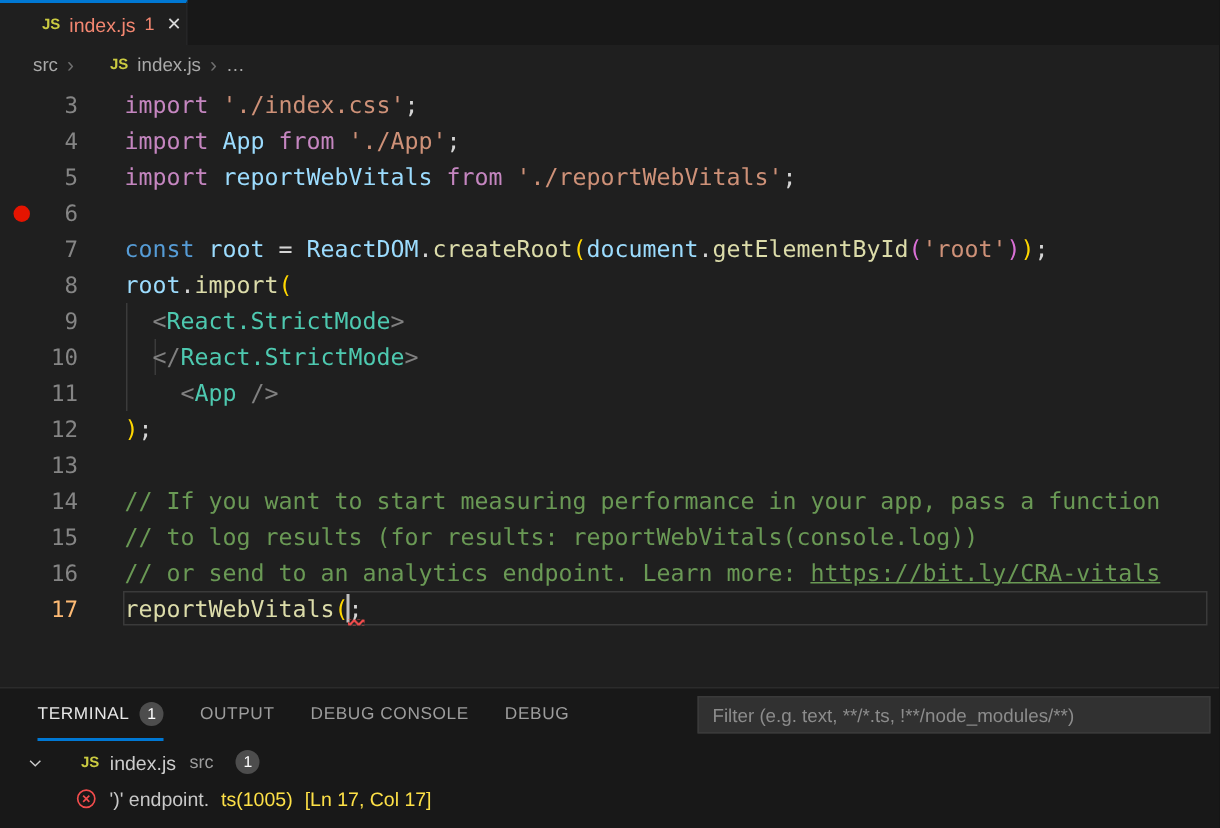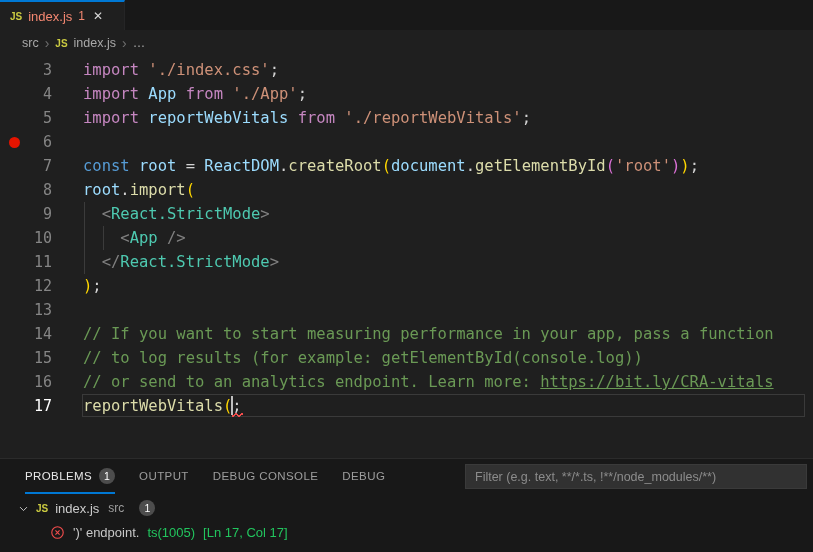--- a/index.html
+++ b/index.html
@@ -12,34 +12,34 @@
   
   .tabbar{height:30px;background:#181818;display:flex;align-items:stretch;}
   .tab{
     width:125px;background:#1F1F1F;border-top:2px solid #0078D4;
     border-right:1px solid #252526;display:flex;align-items:center;
     padding:0 6px 0 10px;gap:6px;cursor:pointer;
   }
   .tab-label{color:#F48771;font-size:13px;}
   .tab-errcount{color:#F48771;font-size:12px;}
   .tab-close{color:#D7D7D7;font-size:12px;margin-left:2px;cursor:pointer;}
-  .jsicon{color:#CBCB41;font-weight:bold;font-size:10px;letter-spacing:0;}
+  .jsicon{color:#CBCB41;font-weight:bold;font-size:10px;letter-spacing:0;margin-left:18px;}
   
   .crumbs{height:26px;display:flex;align-items:center;padding-left:22px;gap:6px;
     background:#1F1F1F;color:#A9A9A9;font-size:12.5px;}
   .csep{color:#6F6F6F;font-size:14px;line-height:1;}
   .citem{cursor:pointer;}
   
   .editor{height:402px;position:relative;background:#1F1F1F;overflow:hidden;}
   .gutter{position:absolute;left:0;top:2px;width:83px;}
   .grow{height:24px;display:flex;align-items:center;}
   .glyph{width:28px;height:24px;display:flex;align-items:center;justify-content:center;}
   .bp{width:11px;height:11px;border-radius:50%;background:#E51400;}
   .gnum{width:24px;text-align:right;color:#858585;font-family:"DejaVu Sans Mono",monospace;font-size:15px;}
-  .gnum.active{color:#ffffff;}
+  .gnum.active{color:#fdba74;}
   .codearea{position:absolute;left:83px;top:2px;right:0;}
   .cline{height:24px;line-height:24px;white-space:pre;
     font-family:"DejaVu Sans Mono",monospace;font-size:15.5px;color:#D4D4D4;}
   .curline{position:absolute;left:82px;right:8px;top:338px;height:23px;
     border:1px solid #3A3A3A;pointer-events:none;}
   .guide{position:absolute;width:1px;background:#3B3B3B;pointer-events:none;}
   .g1{left:84px;top:146px;height:72px;}
   .g2{left:103px;top:170px;height:24px;}
   
   .tk-kw{color:#C586C0;}  .tk-kw2{color:#569CD6;} .tk-var{color:#9CDCFE;}
@@ -67,21 +67,21 @@
     border:1px solid #3A3A3A;border-radius:0;color:#CCCCCC;font-size:12.5px;
     padding:0 9px;font-family:"Liberation Sans",sans-serif;outline:none;}
   .filter::placeholder{color:#8C8C8C;}
   .tree{padding-top:2px;}
   .trow{height:24px;display:flex;align-items:center;color:#CCCCCC;font-size:13px;cursor:pointer;}
   .trow.file{padding-left:18px;gap:7px;}
   .tsrc{color:#9D9D9D;font-size:12px;margin-left:2px;}
   .trow .badge{margin-left:8px;}
   .trow.problem{padding-left:50px;gap:8px;}
   .pmsg{color:#C8C8C8;}
-  .pdim{color:#22c55e;}
+  .pdim{color:#fde047;}
   .chev{display:flex;align-items:center;}
 </style>
 </head>
 <body>
 
 <div class="window">
 
   <div class="tabbar">
     <div class="tab">
       <span class="jsicon">JS</span>
@@ -169,35 +169,35 @@
         </div>
       </div>
     <div class="codearea" id="codearea">
         <div class="cline"><span class="tk-kw">import </span><span class="tk-str">'./index.css'</span><span class="tk-pun">;</span></div>
         <div class="cline"><span class="tk-kw">import </span><span class="tk-var">App </span><span class="tk-kw">from </span><span class="tk-str">'./App'</span><span class="tk-pun">;</span></div>
         <div class="cline"><span class="tk-kw">import </span><span class="tk-var">reportWebVitals </span><span class="tk-kw">from </span><span class="tk-str">'./reportWebVitals'</span><span class="tk-pun">;</span></div>
         <div class="cline"></div>
         <div class="cline"><span class="tk-kw2">const </span><span class="tk-var">root </span><span class="tk-pun">= </span><span class="tk-var">ReactDOM</span><span class="tk-pun">.</span><span class="tk-fn">createRoot</span><span class="tk-b1">(</span><span class="tk-var">document</span><span class="tk-pun">.</span><span class="tk-fn">getElementById</span><span class="tk-b2">(</span><span class="tk-str">'root'</span><span class="tk-b2">)</span><span class="tk-b1">)</span><span class="tk-pun">;</span></div>
         <div class="cline"><span class="tk-var">root</span><span class="tk-pun">.</span><span class="tk-fn">import</span><span class="tk-b1">(</span></div>
         <div class="cline"><span class="tk-tag">  &lt;</span><span class="tk-cls">React.StrictMode</span><span class="tk-tag">&gt;</span></div>
+        <div class="cline"><span class="tk-tag">  &lt;/</span><span class="tk-cls">React.StrictMode</span><span class="tk-tag">&gt;</span></div>
         <div class="cline"><span class="tk-tag">    &lt;</span><span class="tk-cls">App</span><span class="tk-tag"> /&gt;</span></div>
-        <div class="cline"><span class="tk-tag">  &lt;/</span><span class="tk-cls">React.StrictMode</span><span class="tk-tag">&gt;</span></div>
         <div class="cline"><span class="tk-b1">)</span><span class="tk-pun">;</span></div>
         <div class="cline"></div>
         <div class="cline"><span class="tk-cmt">// If you want to start measuring performance in your app, pass a function</span></div>
-        <div class="cline"><span class="tk-cmt">// to log results (for example: getElementById(console.log))</span></div>
+        <div class="cline"><span class="tk-cmt">// to log results (for results: reportWebVitals(console.log))</span></div>
         <div class="cline"><span class="tk-cmt">// or send to an analytics endpoint. Learn more: </span><span class="tk-lnk">https://bit.ly/CRA-vitals</span></div>
         <div class="cline"><span class="tk-fn">reportWebVitals</span><span class="tk-b1">(</span><span class="cursor"></span><span class="tk-pun tk-sq">;</span></div>
       </div>
   </div>
 
   <div class="panel">
     <div class="ptabs" id="ptabs">
       <div class="ptab active">
-          <span>PROBLEMS</span>
+          <span>TERMINAL</span>
           <span class="badge">1</span>
         </div>
         <div class="ptab">
           <span>OUTPUT</span>
         </div>
         <div class="ptab">
           <span>DEBUG CONSOLE</span>
         </div>
         <div class="ptab">
           <span>DEBUG</span>

